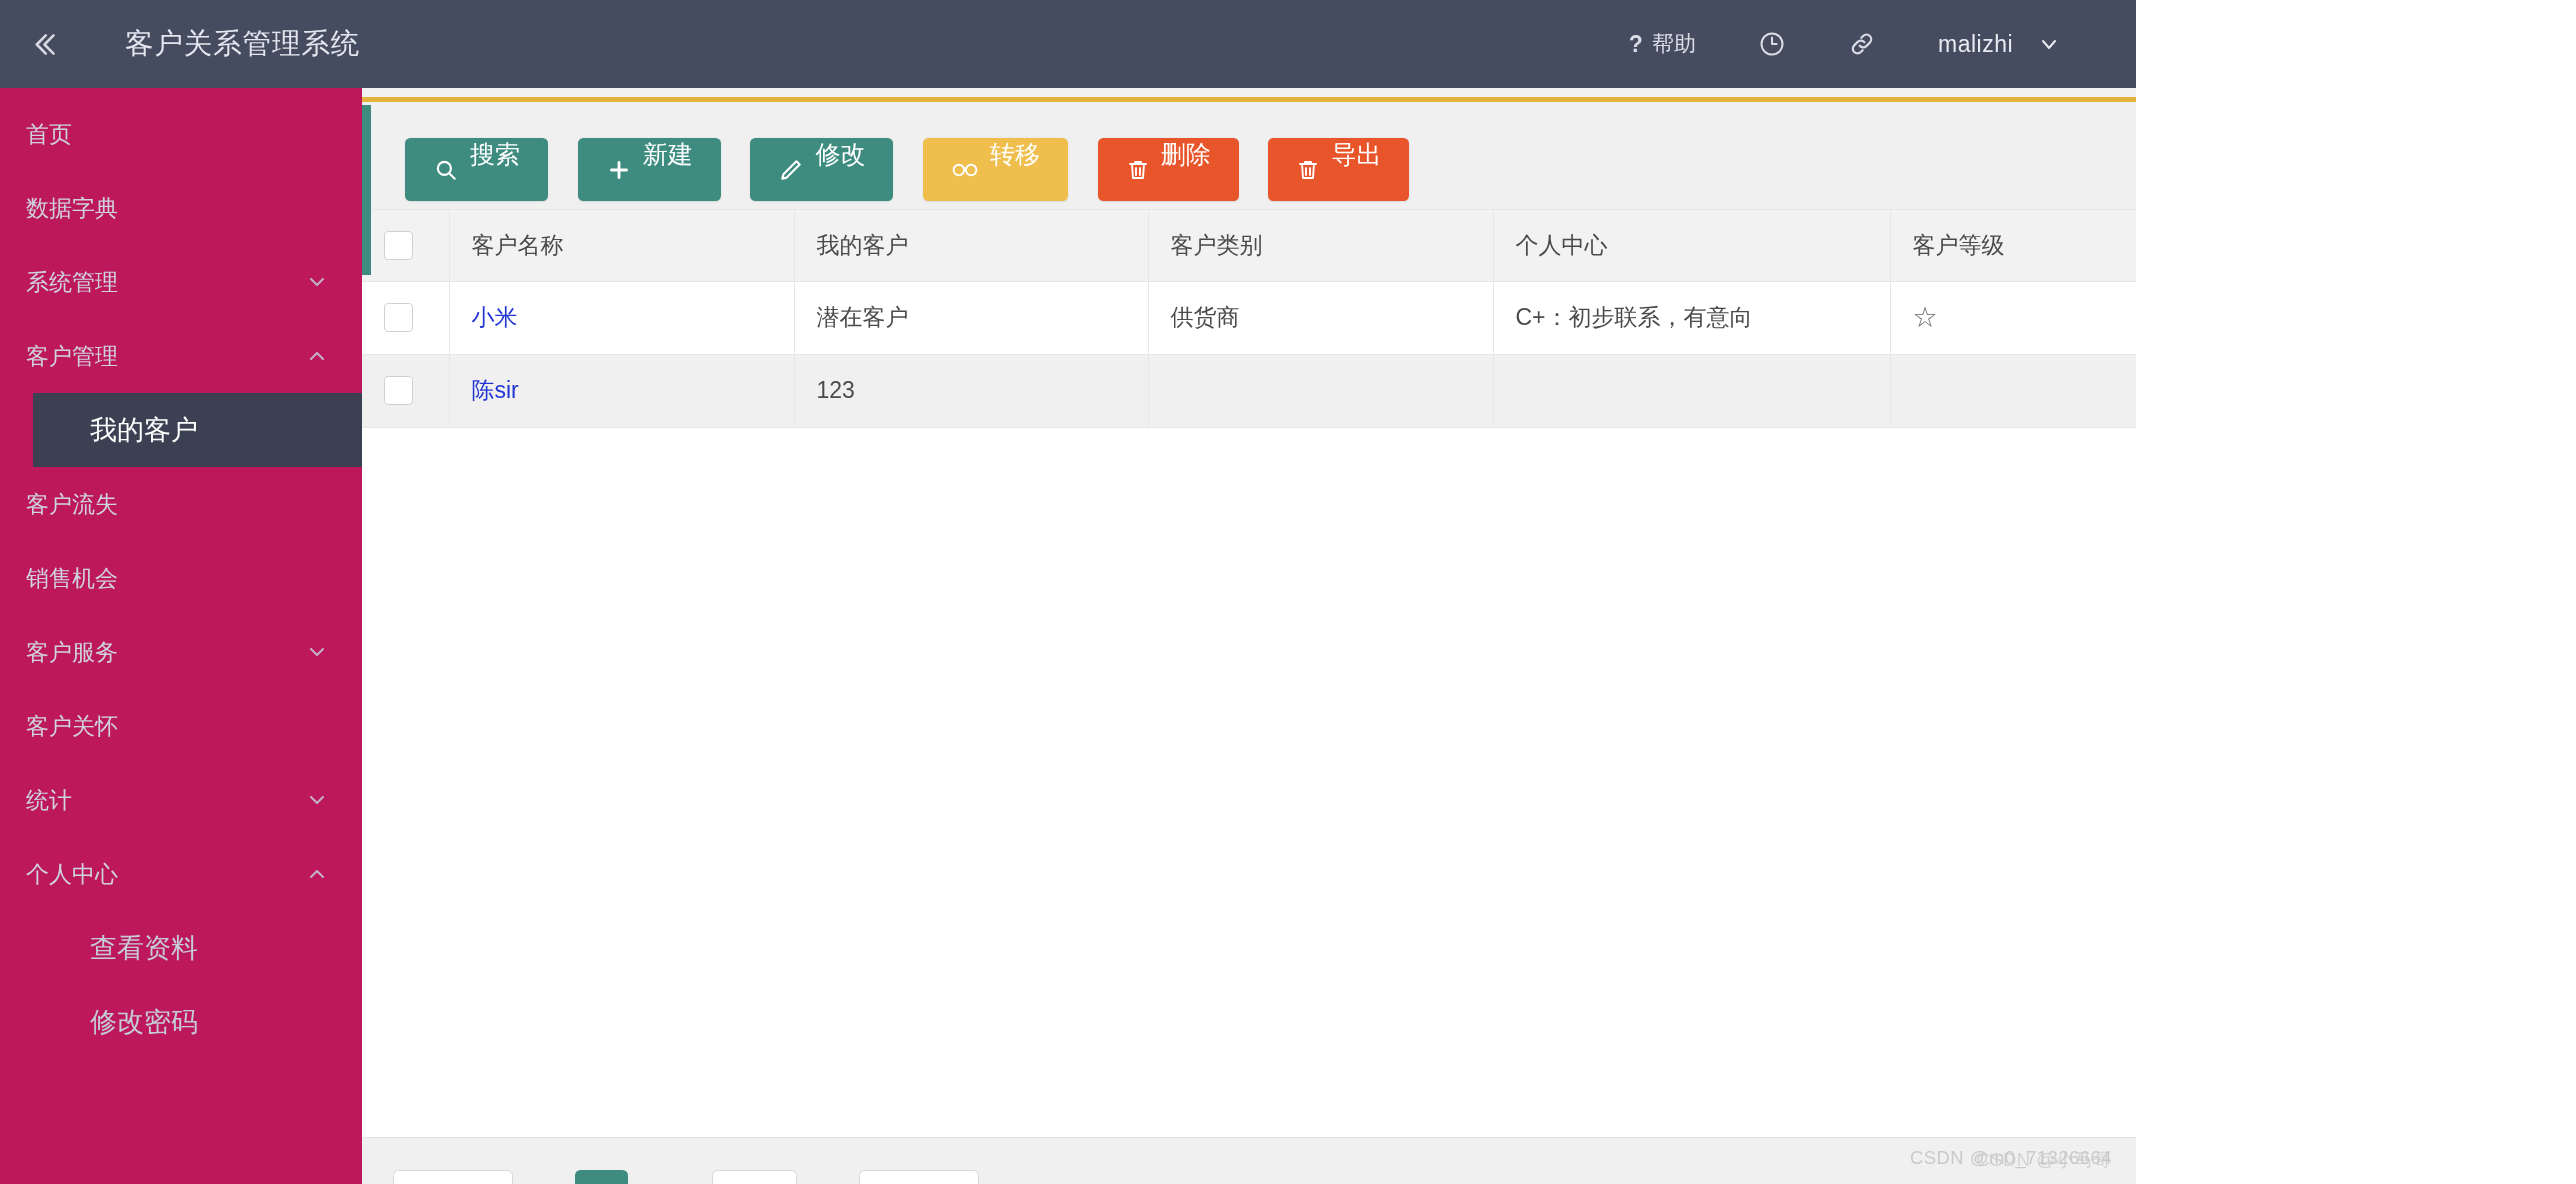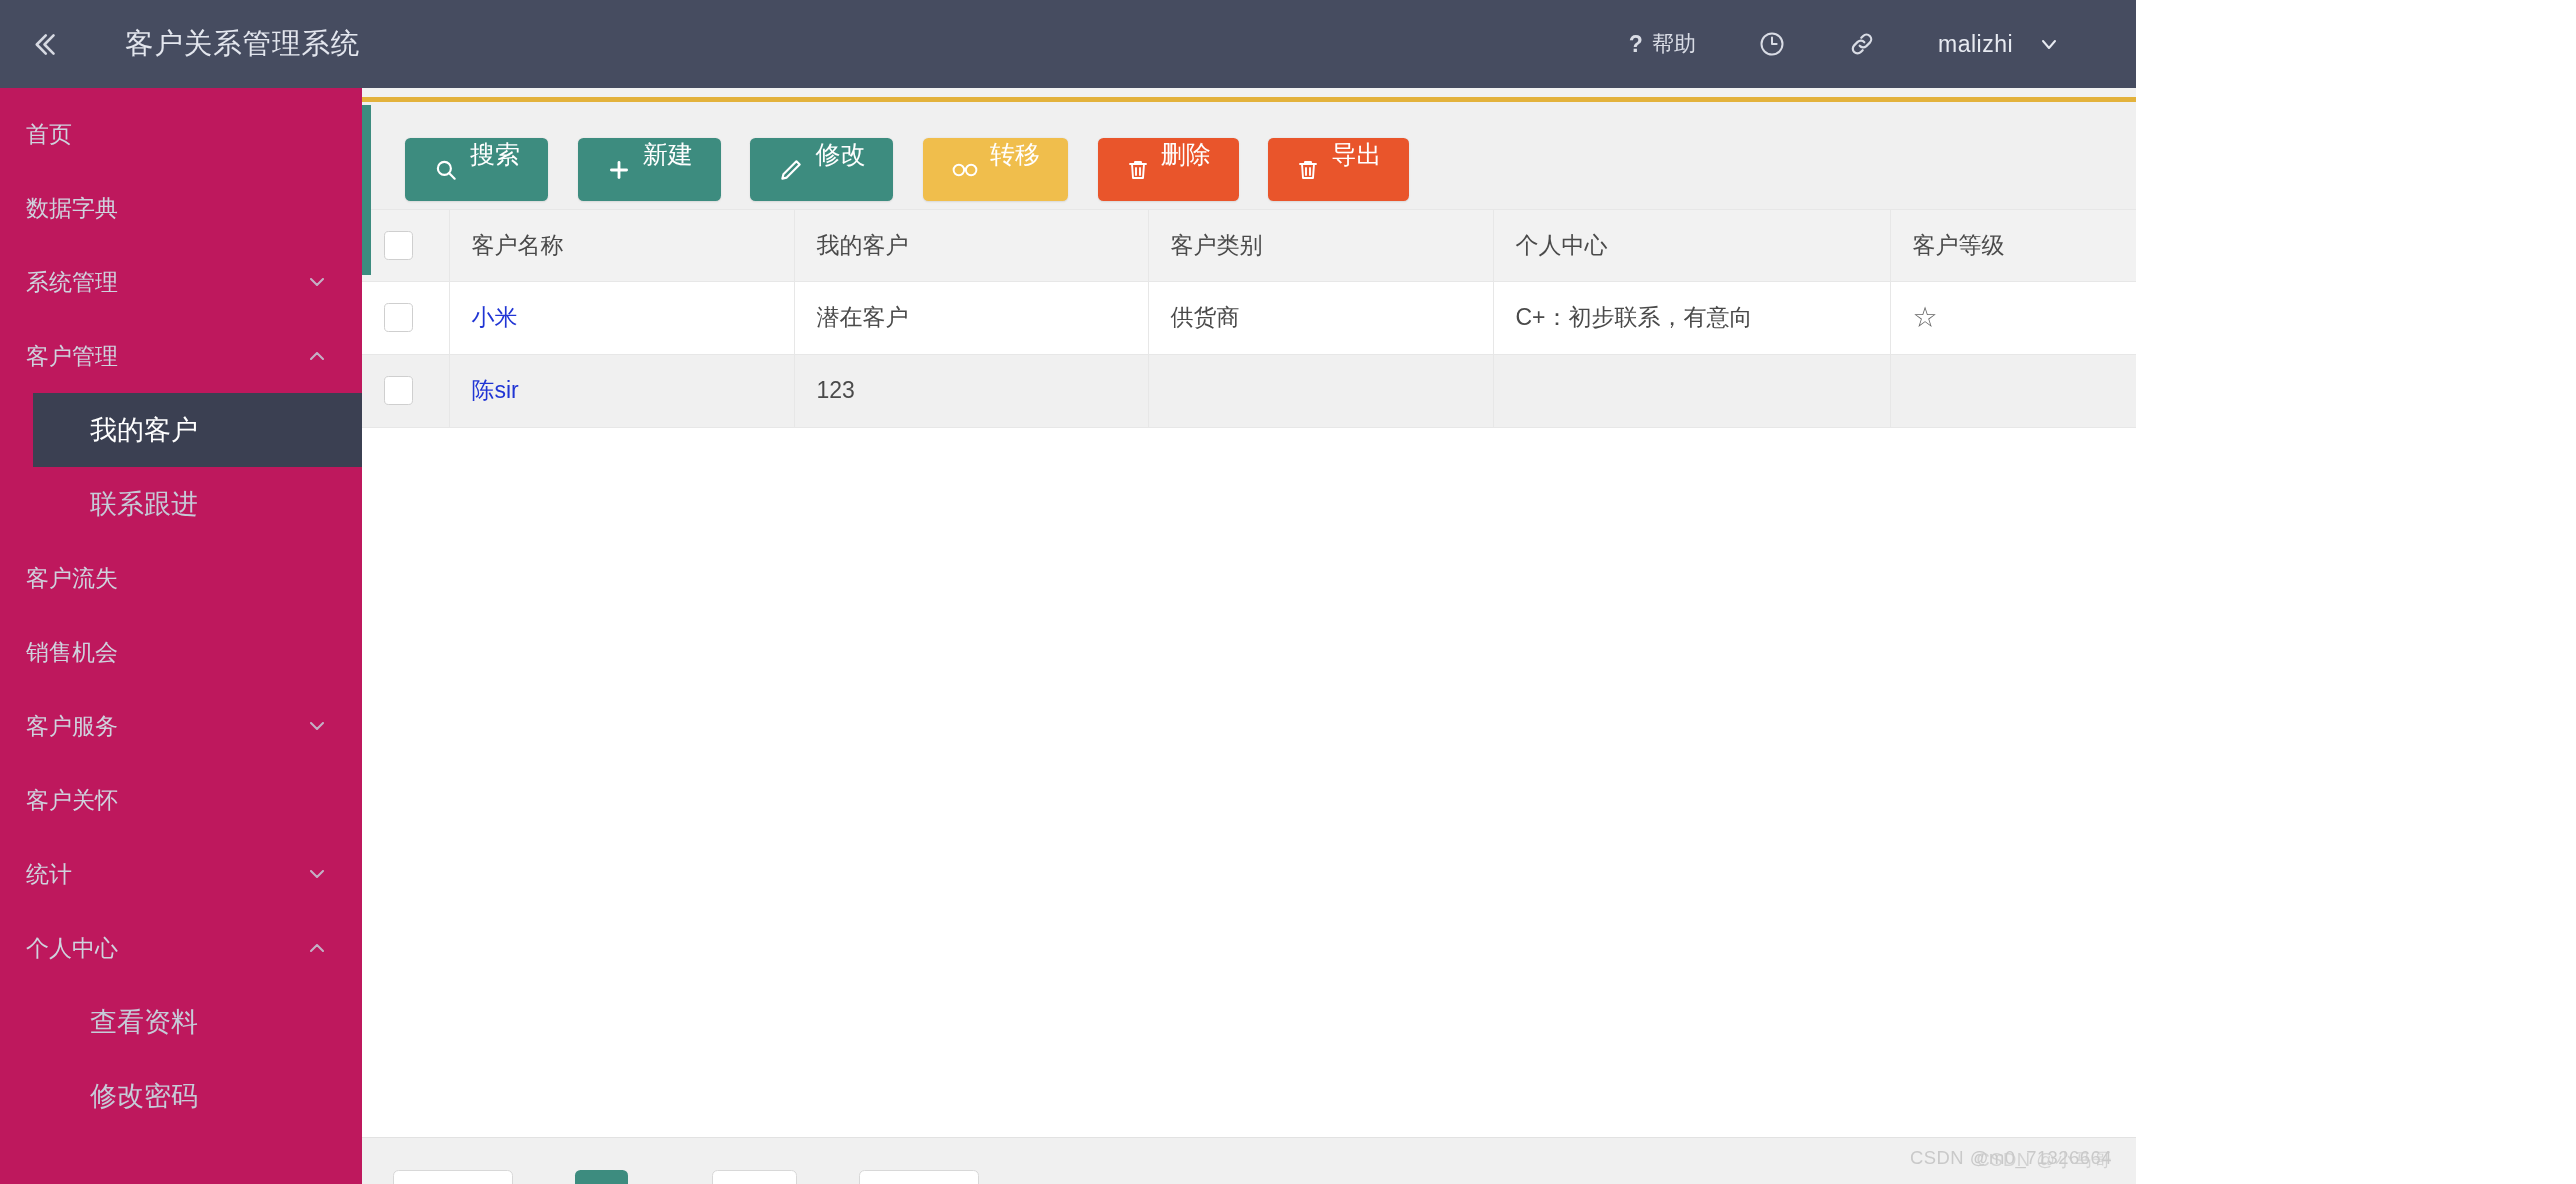--- a/index.html
+++ b/index.html
@@ -233,23 +233,20 @@
           </svg>
         </div>
         <div class="nav-item">
           <span class="nav-label">客户管理</span>
           <svg class="nav-chev" width="24" height="24" viewBox="0 0 24 24" fill="none" stroke="#c6cbd8" stroke-width="2" stroke-linecap="round" stroke-linejoin="round">
             <polyline points="6,15 12,9 18,15"></polyline>
           </svg>
         </div>
         <div class="nav-item sub active">
           <span class="nav-label">我的客户</span>
-        </div>
-        <div class="nav-item sub">
-          <span class="nav-label">联系跟进</span>
         </div>
         <div class="nav-item">
           <span class="nav-label">客户流失</span>
         </div>
         <div class="nav-item">
           <span class="nav-label">销售机会</span>
         </div>
         <div class="nav-item">
           <span class="nav-label">客户服务</span>
           <svg class="nav-chev" width="24" height="24" viewBox="0 0 24 24" fill="none" stroke="#c6cbd8" stroke-width="2" stroke-linecap="round" stroke-linejoin="round">

